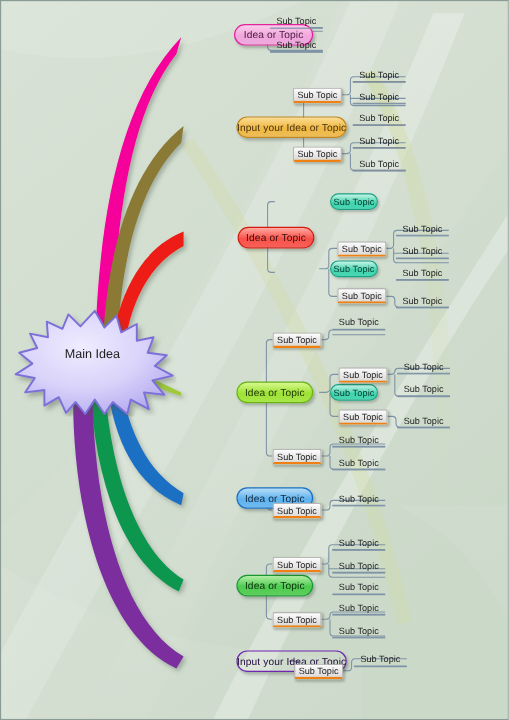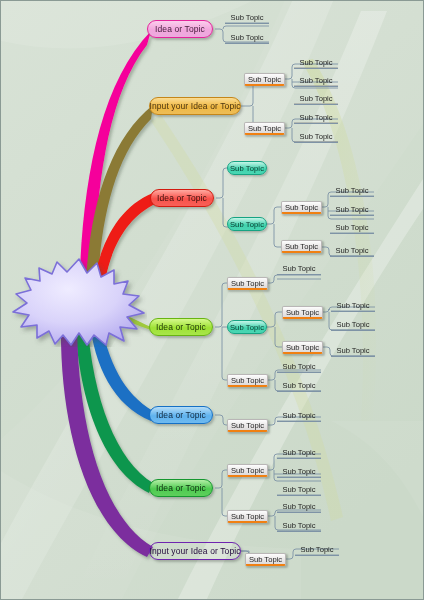--- a/index.html
+++ b/index.html
@@ -30,20 +30,21 @@
   
   .pill{
     position:absolute;z-index:3;
     display:flex;align-items:center;justify-content:center;
     box-sizing:border-box;
     border-radius:11px;
     font-size:8.5px;
     white-space:nowrap;
     letter-spacing:.1px;
     box-shadow:1.5px 2px 2.5px rgba(60,70,60,.33);
+    margin-left:48px;
   }
   .pill.pink{
     background:linear-gradient(180deg,#fbcdec 0%,#f2a6dd 55%,#ecaade 100%);
     border:1.4px solid #e4239b;color:#4a2040;
   }
   .pill.orange{
     background:linear-gradient(180deg,#fbdc93 0%,#f0b841 55%,#edbd58 100%);
     border:1.4px solid #c4861a;color:#4a3410;
   }
   .pill.red{
@@ -271,20 +272,21 @@
           <stop offset="0%" stop-color="#efecff"></stop>
           <stop offset="55%" stop-color="#d9d3fa"></stop>
           <stop offset="100%" stop-color="#b3a9ef"></stop>
         </radialGradient>
         <filter id="bshadow" x="-20%" y="-20%" width="150%" height="160%">
           <feDropShadow dx="2.5" dy="3" stdDeviation="2.2" flood-color="#4b5449" flood-opacity="0.4"></feDropShadow>
         </filter>
       </defs>
       <polygon filter="url(#bshadow)" points="68,2 76,16 86,6 90,20 103,13 103,27 117,24 112,37 128,39 118,48 133,56 116,60 126,72 109,70 113,84 98,76 95,88 83,78 76,88 68,76 60,88 52,78 44,87 38,74 26,81 26,68 10,70 18,58 2,55 16,46 5,37 20,33 14,21 29,24 28,11 41,17 46,5 56,15" fill="url(#bgrad)" stroke="#7b6fd8" stroke-width="1.6" stroke-linejoin="round"></polygon>
     </svg>
+    <div class="burst-label" style="left:14px;top:288px;width:124px;">Main Idea</div>
 
     <div class="pill pink" style="left:146px;top:19px;width:66px;height:18px;">Idea or Topic</div>
     <div class="leaf" style="left:224px;top:12px;width:44px;border-bottom:1px solid #7e93a6;">Sub Topic</div>
     <div class="leaf" style="left:224px;top:32px;width:44px;border-bottom:1px solid #7e93a6;">Sub Topic</div>
 
     <div class="pill orange" style="left:148px;top:96px;width:92px;height:18px;">Input your Idea or Topic</div>
 
     <div class="gbox" style="left:243px;top:72px;width:41px;height:13px;">Sub Topic</div>
     <div class="leaf" style="left:293px;top:57px;width:44px;border-bottom:1px solid #7e93a6;">Sub Topic</div>
     <div class="leaf" style="left:293px;top:75px;width:44px;border-bottom:1px solid #7e93a6;">Sub Topic</div>

